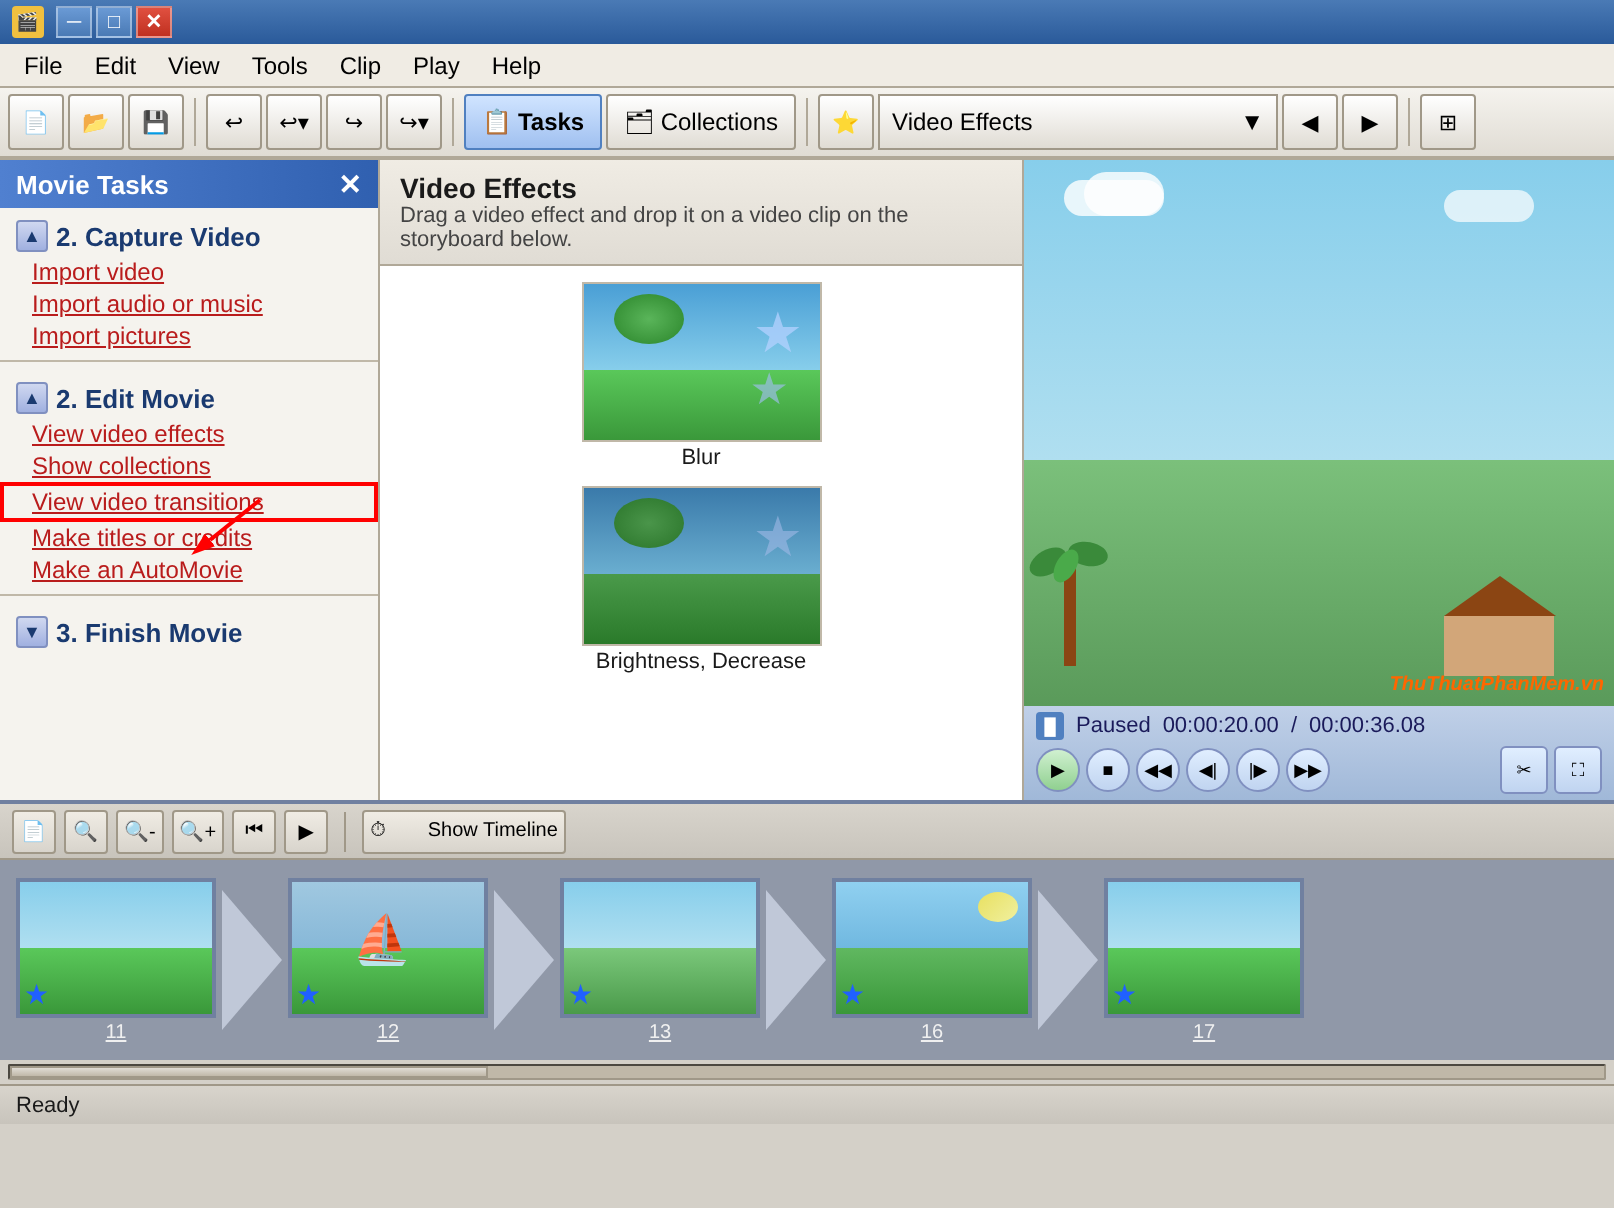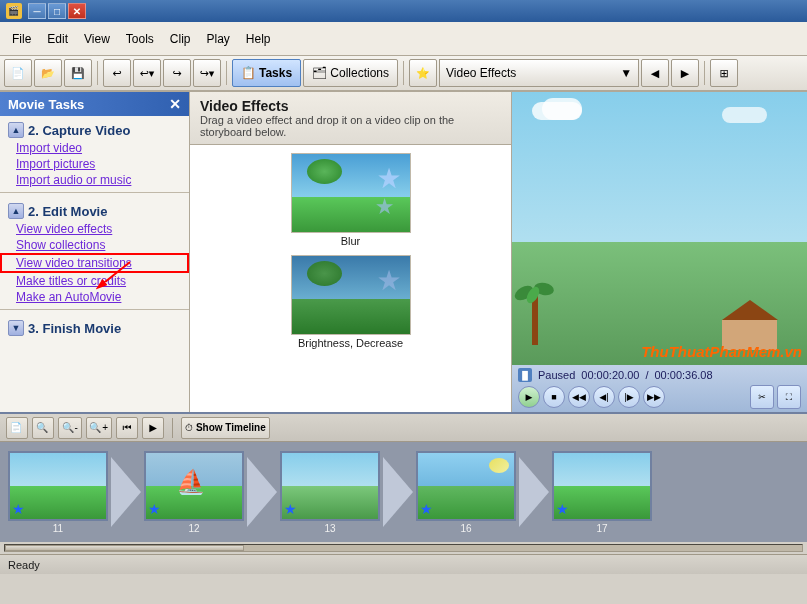--- a/index.html
+++ b/index.html
@@ -7,41 +7,41 @@
 
     
     #title-bar { background: linear-gradient(to bottom, #4a7ab5, #2a5a9a); height: 22px; display: flex; align-items: center; padding: 0 6px; color: white; font-size: 12px; font-weight: bold; }
     #title-bar .title-icon { width: 16px; height: 16px; background: #f0c040; border-radius: 2px; margin-right: 6px; display: flex; align-items: center; justify-content: center; font-size: 9px; }
     #title-bar .title-text { flex: 1; }
     #title-bar .win-buttons { display: flex; gap: 2px; }
     .win-btn { width: 18px; height: 16px; display: flex; align-items: center; justify-content: center; font-size: 10px; cursor: pointer; border: 1px solid rgba(255,255,255,0.4); background: linear-gradient(to bottom, #6a9ad5, #4a7ab5); color: white; }
     .win-btn.close { background: linear-gradient(to bottom, #e05040, #c03020); }
 
     
-    #menu-bar { background: #f0ece4; height: 34px; display: flex; align-items: center; padding: 0 4px; border-bottom: 1px solid #b0a898; font-size: 12px; }
+    #menu-bar { background: #f0ece4; height: 22px; display: flex; align-items: center; padding: 0 4px; border-bottom: 1px solid #b0a898; font-size: 12px; }
     .menu-item { padding: 2px 8px; cursor: pointer; }
 
     
     #toolbar { background: linear-gradient(to bottom, #f5f3ee, #e0dcd4); height: 36px; display: flex; align-items: center; padding: 2px 4px; border-bottom: 2px solid #b0a898; gap: 2px; }
     .tb-btn { height: 28px; min-width: 28px; background: linear-gradient(to bottom, #ffffff, #e0dcd4); border: 1px solid #a09888; display: flex; align-items: center; justify-content: center; cursor: pointer; padding: 0 4px; font-size: 11px; border-radius: 2px; }
     .tb-separator { width: 1px; height: 24px; background: #b0a898; margin: 0 3px; }
     .tb-tasks-btn { background: linear-gradient(to bottom, #d0e4ff, #a0c0f0); border: 1px solid #5080c0; padding: 2px 8px; font-size: 12px; font-weight: bold; }
     .tb-collections-btn { padding: 2px 8px; font-size: 12px; }
     .tb-dropdown { background: linear-gradient(to bottom, #ffffff, #e0dcd4); border: 1px solid #a09888; height: 28px; display: flex; align-items: center; padding: 0 6px; min-width: 200px; }
 
     
     #main-area { display: flex; height: 320px; background: #d4d0c8; }
 
     
     #left-panel { width: 190px; background: #f5f3ee; border-right: 1px solid #b0a898; overflow: hidden; }
     #left-panel-header { background: linear-gradient(to right, #5080d0, #3060b0); color: white; padding: 4px 8px; font-size: 13px; font-weight: bold; display: flex; justify-content: space-between; align-items: center; }
     .panel-close { cursor: pointer; font-size: 14px; }
     .section-title { font-size: 13px; font-weight: bold; color: #1a3a70; padding: 6px 8px 2px; display: flex; align-items: center; gap: 4px; }
     .section-arrow { width: 16px; height: 16px; background: linear-gradient(to bottom, #d0d8f0, #a0b0e0); border: 1px solid #8090c0; border-radius: 2px; display: flex; align-items: center; justify-content: center; font-size: 9px; cursor: pointer; }
-    .task-link { color: #6d28d9; text-decoration: underline; padding: 1px 16px; cursor: pointer; display: block; font-size: 12px; }
+    .task-link { color: #b91c1c; text-decoration: underline; padding: 1px 16px; cursor: pointer; display: block; font-size: 12px; }
     .section-divider { height: 1px; background: #c0b8a8; margin: 4px 0; }
 
     
     #center-panel { flex: 1; background: white; border-right: 1px solid #b0a898; overflow: hidden; display: flex; flex-direction: column; }
     #effects-header { background: linear-gradient(to bottom, #f0ece4, #e0dcd4); padding: 6px 10px; border-bottom: 1px solid #b0a898; }
     #effects-title { font-size: 14px; font-weight: bold; color: #1a1a1a; }
     #effects-desc { font-size: 11px; color: #444; }
     #effects-list { flex: 1; overflow-y: auto; padding: 8px; display: flex; flex-direction: column; gap: 8px; background: white; }
     .effect-item { display: flex; flex-direction: column; align-items: center; width: 100%; }
     .effect-thumb { width: 120px; height: 80px; background: #e8e4dc; border: 1px solid #c0b8a8; position: relative; overflow: hidden; }
@@ -61,21 +61,21 @@
     .right-ctrl-btns { display: flex; gap: 3px; }
     .square-ctrl-btn { width: 24px; height: 24px; background: linear-gradient(to bottom, #e0eeff, #c0d4f0); border: 1px solid #8090c0; border-radius: 3px; display: flex; align-items: center; justify-content: center; cursor: pointer; font-size: 9px; }
 
     
     #storyboard-area { height: 130px; background: #a0a8b8; border-top: 2px solid #7080a0; display: flex; flex-direction: column; }
     #storyboard-toolbar { height: 28px; background: linear-gradient(to bottom, #d8d4cc, #c8c4bc); border-bottom: 1px solid #a09888; display: flex; align-items: center; padding: 0 6px; gap: 4px; }
     .sb-btn { height: 22px; min-width: 22px; background: linear-gradient(to bottom, #f0ece4, #d8d4cc); border: 1px solid #a09888; display: flex; align-items: center; justify-content: center; cursor: pointer; font-size: 10px; border-radius: 2px; padding: 0 3px; }
     #storyboard-content { flex: 1; display: flex; align-items: center; padding: 0 8px; gap: 0; overflow: hidden; background: #9098a8; }
     .story-item { display: flex; flex-direction: column; align-items: center; }
     .story-thumb { width: 100px; height: 70px; border: 2px solid #7080a0; overflow: hidden; background: #87ceeb; position: relative; }
-    .story-num { font-size: 10px; color: #f0f0f0; margin-top: 2px; }
+    .story-num { font-size: 10px; color: #f0f0f0; margin-top: 2px; text-decoration: underline; }
     .story-transition { width: 36px; height: 70px; display: flex; align-items: center; justify-content: center; }
     .arrow-shape { width: 0; height: 0; border-top: 35px solid transparent; border-bottom: 35px solid transparent; border-left: 30px solid #c0c8d8; }
 
     
     #status-bar { height: 20px; background: linear-gradient(to bottom, #d8d4cc, #c8c4bc); border-top: 1px solid #a09888; display: flex; align-items: center; padding: 0 8px; font-size: 11px; color: #1a1a1a; }
 
     
     ::-webkit-scrollbar { width: 10px; }
     ::-webkit-scrollbar-track { background: #d4d0c8; }
     ::-webkit-scrollbar-thumb { background: #a09888; border: 1px solid #8080a0; }
@@ -146,22 +146,22 @@
     <div id="left-panel-header">
       <span>Movie Tasks</span>
       <span class="panel-close">✕</span>
     </div>
 
     <div class="section-title">
       <div class="section-arrow">▲</div>
       <span>2. Capture Video</span>
     </div>
     <a class="task-link">Import video</a>
+    <a class="task-link">Import audio or music</a>
     <a class="task-link">Import pictures</a>
-    <a class="task-link">Import audio or music</a>
 
     <div class="section-divider"></div>
 
     <div class="section-title">
       <div class="section-arrow">▲</div>
       <span>2. Edit Movie</span>
     </div>
     <a class="task-link">View video effects</a>
     <a class="task-link">Show collections</a>
     <a class="task-link red-highlight" style="border: 2px solid red; display:block; padding: 1px 14px;">View video transitions</a>
@@ -240,21 +240,21 @@
             <div style="width:100%;height:30px;background:#d2a679;"></div>
           </div>
 
           <div style="position:absolute;bottom:20px;left:20px;">
             <div style="width:6px;height:50px;background:#8B4513;margin:0 auto;"></div>
             <div style="position:absolute;top:-8px;left:-18px;width:20px;height:12px;background:#3a8a3a;border-radius:50%;transform:rotate(-30deg);"></div>
             <div style="position:absolute;top:-12px;left:2px;width:20px;height:12px;background:#3a8a3a;border-radius:50%;transform:rotate(10deg);"></div>
             <div style="position:absolute;top:-5px;left:-8px;width:18px;height:10px;background:#4aaa4a;border-radius:50%;transform:rotate(-60deg);"></div>
           </div>
 
-          <div class="watermark" style="position:absolute;bottom:5px;right:5px;color:#ff6600;font-size:15px;font-weight:bold;font-style:italic;margin-left:42px;">ThuThuatPhanMem.vn</div>
+          <div class="watermark" style="position:absolute;bottom:5px;right:5px;color:#ff6600;font-size:10px;font-weight:bold;font-style:italic;margin-left:42px;">ThuThuatPhanMem.vn</div>
         </div>
       </div>
     </div>
 
     <div id="preview-controls">
       <div class="status-bar-preview">
         <div class="status-icon">▐▌</div>
         <span>Paused</span>
         <span>00:00:20.00</span>
         <span>/</span>
@@ -283,21 +283,21 @@
   <div id="storyboard-toolbar">
     <div class="sb-btn">📄</div>
     <div class="sb-btn">🔍</div>
     <div class="sb-btn">🔍-</div>
     <div class="sb-btn">🔍+</div>
     <div class="sb-btn">⏮</div>
     <div class="sb-btn">▶</div>
     <div style="width:1px;height:20px;background:#a09888;margin:0 4px;"></div>
     <div class="sb-btn">
       <span>⏱</span>
-      <span style="margin-left:3px;font-weight:bold;">Show Timeline</span>
+      <span style="margin-left:21px;">Show Timeline</span>
     </div>
   </div>
   <div id="storyboard-content">
 
     <div class="story-item">
       <div class="story-thumb">
         <div style="width:100%;height:50%;background:linear-gradient(to bottom,#87ceeb,#b0dff0);"></div>
         <div style="width:100%;height:50%;background:linear-gradient(to bottom,#5ac85a,#3a983a);"></div>
         <div style="position:absolute;bottom:2px;left:2px;color:#2060ff;font-size:14px;">★</div>
       </div>

